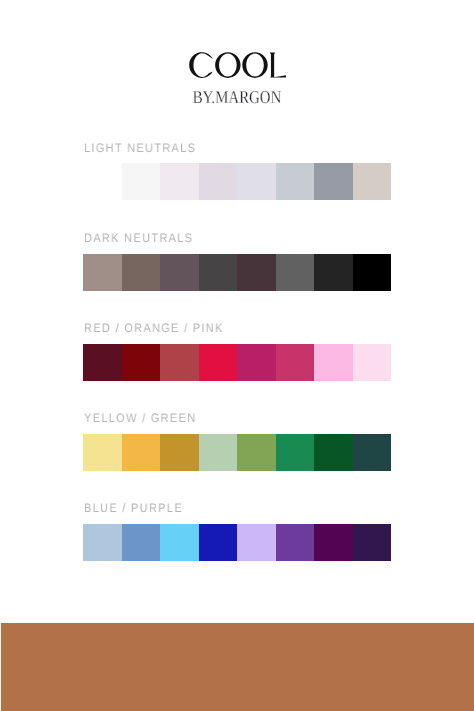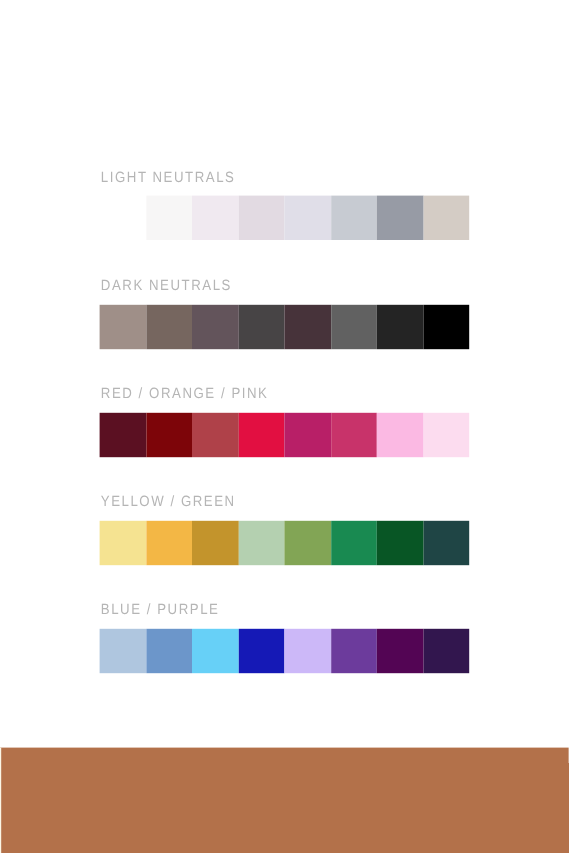--- a/index.html
+++ b/index.html
@@ -27,20 +27,31 @@
 
   
   .footer-band{position:absolute;left:0;width:474px;}
   .footer-band-edge{position:absolute;left:0;top:0;width:1px;height:100%;}
 </style>
 </head>
 <body style="background: rgb(255, 255, 255);">
 
 <div class="page">
 
+  <div class="brand">
+    <svg class="brand-title-svg" width="474" height="120" viewBox="0 0 474 120" aria-label="COOL">
+      <g id="title-glyphs" fill="#121212">
+        <path d="M212.93,59.02C210.23,53.85 204.44,51.19 198.86,52.56C193.27,53.92 189.30,58.97 189.20,64.83C189.10,70.68 192.90,75.87 198.43,77.43C203.97,79.00 209.84,76.55 212.71,71.48L208.75,73.32C205.46,77.87 200.08,78.18 196.51,74.03C192.94,69.88 192.42,62.71 195.34,57.72C198.25,52.74 203.58,51.67 207.45,55.30L212.93,59.02Z"></path>
+        <path fill-rule="evenodd" d="M215.13,65.05C215.13,72.15 220.82,77.90 227.85,77.90C234.88,77.90 240.57,72.15 240.57,65.05C240.57,57.95 234.88,52.20 227.85,52.20C220.82,52.20 215.13,57.95 215.13,65.05ZM219.03,65.05C219.03,58.67 222.98,53.50 227.85,53.50C232.72,53.50 236.67,58.67 236.67,65.05C236.67,71.43 232.72,76.60 227.85,76.60C222.98,76.60 219.03,71.43 219.03,65.05Z"></path>
+        <path fill-rule="evenodd" d="M242.28,65.05C242.28,72.15 247.97,77.90 255.00,77.90C262.03,77.90 267.72,72.15 267.72,65.05C267.72,57.95 262.03,52.20 255.00,52.20C247.97,52.20 242.28,57.95 242.28,65.05ZM246.18,65.05C246.18,58.67 250.13,53.50 255.00,53.50C259.87,53.50 263.82,58.67 263.82,65.05C263.82,71.43 259.87,76.60 255.00,76.60C250.13,76.60 246.18,71.43 246.18,65.05Z"></path>
+        <path d="M269.75,52.60L275.05,52.60C274.85,53.55 274.45,53.80 274.15,54.15L274.15,76.95C277.90,76.90 282.10,75.90 286.00,75.20L286.00,77.60L270.00,77.60L270.95,76.55L270.95,54.15C270.55,53.80 270.05,53.55 269.75,52.60Z"></path>
+      </g>
+    </svg>
+    <div class="brand-sub" style="color: rgb(22, 23, 27);">BY.MARGON</div>
+  </div>
 
   <div id="groups">
       <div class="group">
         <div class="group-label" style="top: 141.5px; color: rgb(181, 181, 181);">LIGHT NEUTRALS</div>
         <div class="swatch-row" style="left: 121.5px; top: 163px; height: 37px;">
           <div class="swatch" title="#F7F6F6" style="background: rgb(247, 246, 246); width: 38.5px;"></div>
           <div class="swatch" title="#F0E9F0" style="background: rgb(240, 233, 240); width: 38.5px;"></div>
           <div class="swatch" title="#E2DAE2" style="background: rgb(226, 218, 226); width: 38.5px;"></div>
           <div class="swatch" title="#E0DEE8" style="background: rgb(224, 222, 232); width: 38.5px;"></div>
           <div class="swatch" title="#C7CBD2" style="background: rgb(199, 203, 210); width: 38.5px;"></div>

